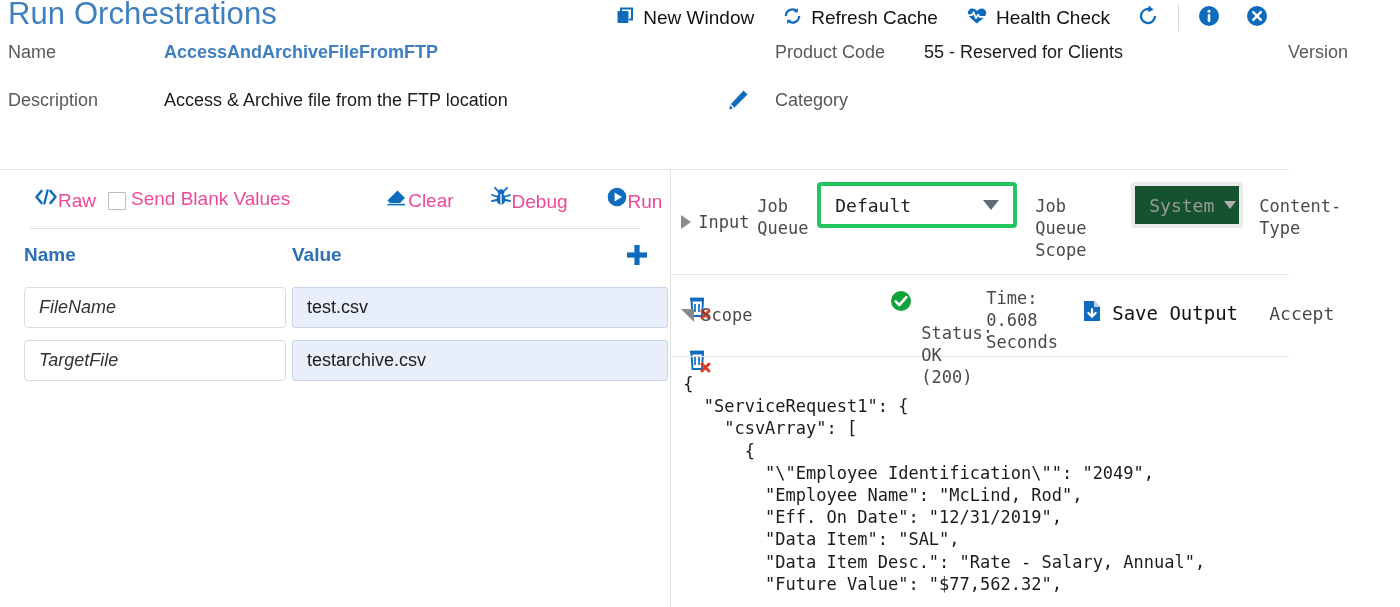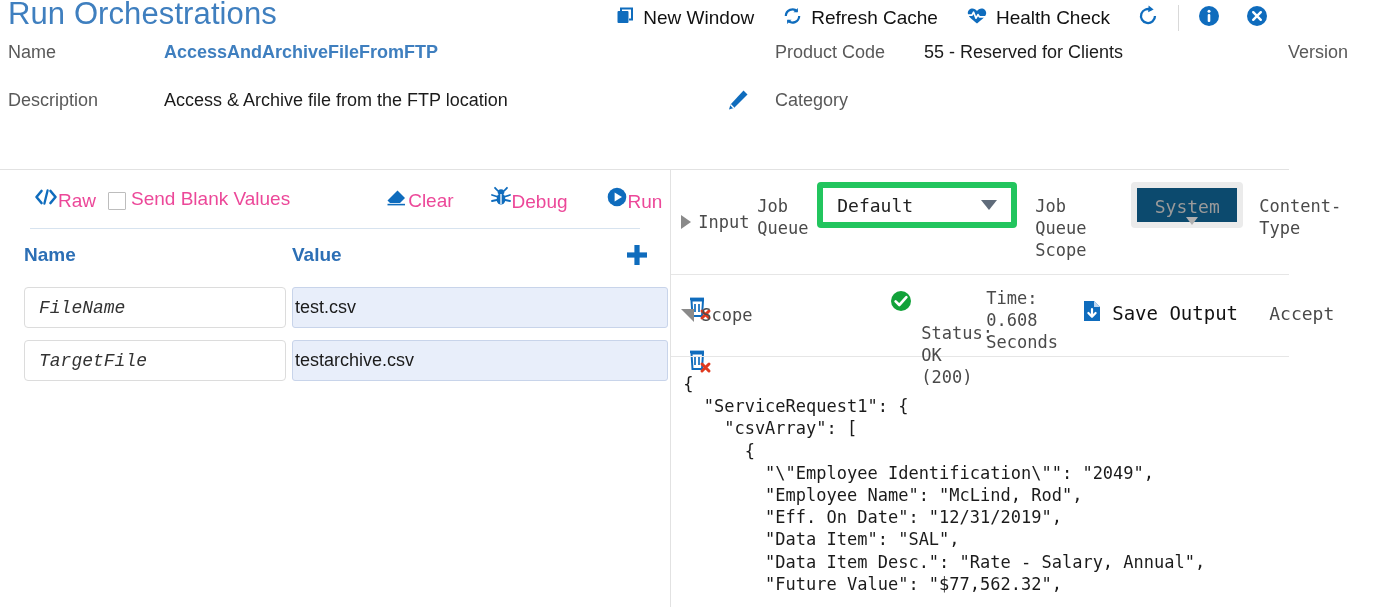--- a/index.html
+++ b/index.html
@@ -63,26 +63,26 @@
   .plus-btn {
     position: absolute; right: 20px; top: 50%; transform: translateY(-50%);
     cursor: pointer; line-height: 0;
   }
 
   .param-row { display: flex; align-items: center; height: 53px; position: relative; }
   .p-name {
     position: absolute; left: 24px; width: 262px; height: 41px;
     border: 1px solid #dcdcdc; border-radius: 4px; background: #fff;
     display: flex; align-items: center; padding: 0 14px;
-    font-size: 18px; font-style: italic; color: #333; font-family: Liberation Mono, monospace;
+    font-size: 18px; font-style: italic; color: #333;
   }
   .p-val {
     position: absolute; left: 292px; width: 376px; height: 41px;
     border: 1px solid #c8d4ea; border-radius: 3px; background: #e8eefa;
-    display: flex; align-items: center; padding: 0 2px;
+    display: flex; align-items: center; padding: 0 14px;
     font-size: 18px; color: #1b1b1b;
   }
   .p-del { position: absolute; left: 686px; cursor: pointer; line-height:0; }
 
   
   .mono { font-family: "DejaVu Sans Mono", monospace; }
   .rp-row { position: relative; border-bottom: 1px solid #e6e6e6; }
   .rp-input { height: 105px; }
   .rp-output { height: 82px; }
 
@@ -96,25 +96,25 @@
     border-top:7px solid transparent;border-bottom:7px solid transparent;
   }
   .tri-down {
     width:0;height:0;border-right:13px solid #8a8a8a;
     border-bottom:13px solid transparent;
   }
   .rp-label {
     position: absolute; font-size: 17px; color: #4a4a4a; line-height: 22px;
   }
   .sel {
-    position: absolute; height: 46px; border: 6px solid #22c55e; border-radius: 4px;
+    position: absolute; height: 46px; border: 4px solid #22c55e; border-radius: 4px;
     background: #fff; display: flex; align-items: center; justify-content: space-between;
-    padding: 8px 14px; font-size: 18px; color: #222; cursor: pointer;
-  }
-  .sel.disabled { background: #0c4a6e; border-color: #ebebeb; color: #9a9a9a; cursor: default; flex-direction: column; }
+    padding: 0 14px; font-size: 18px; color: #222; cursor: pointer;
+  }
+  .sel.disabled { background: #14532d; border-color: #ebebeb; color: #9a9a9a; cursor: default; }
   .caret { width:0;height:0;border-left:8px solid transparent;border-right:8px solid transparent;
            border-top:10px solid #5f6b7a; margin-left: 10px; }
   .sel.disabled .caret { border-top-color:#b0b0b0; width:0;height:0;
            border-left:6px solid transparent;border-right:6px solid transparent;border-top-width:8px; }
 
   .status-ok { position:absolute; left:218px; top:14px; line-height:0; }
   .stat-blk { position:absolute; font-size:17px; color:#4a4a4a; line-height:22px; }
   .save-out {
     position:absolute; left:410px; top:24px; display:flex; align-items:center; gap:9px;
     font-size:19px; color:#111; cursor:pointer; white-space:nowrap;

